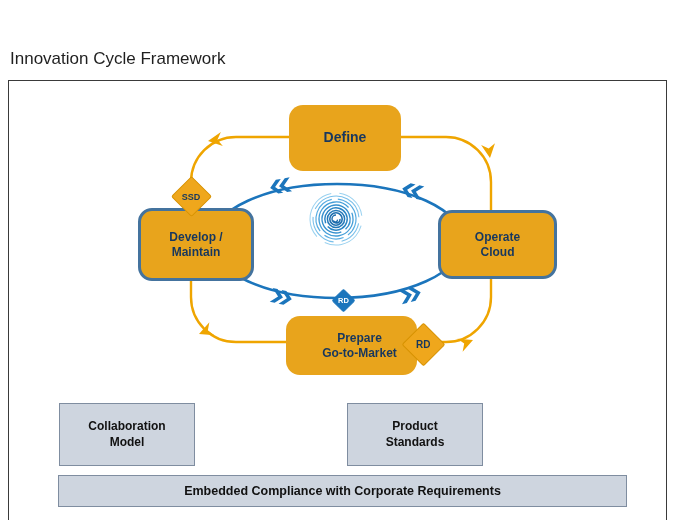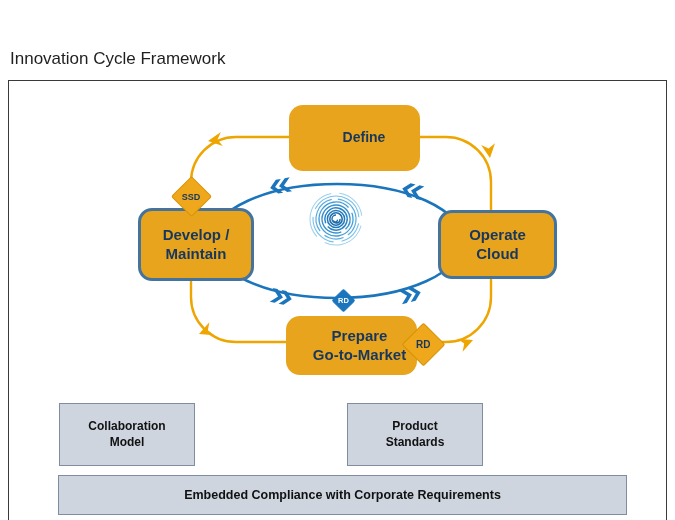--- a/index.html
+++ b/index.html
@@ -4,38 +4,38 @@
 <style>
   html,body{margin:0;padding:0;background:#fff;width:675px;height:520px;
     font-family:"Liberation Sans",sans-serif;-webkit-font-smoothing:antialiased;}
   .stage{position:relative;width:675px;height:520px;background:#fff;overflow:hidden;margin-top:44px;}
   .page-title{position:absolute;left:10px;top:5px;font-size:17px;color:#1f1f1f;}
   .frame{position:absolute;left:8px;top:36px;width:657px;height:474px;
     border:1.5px solid #3a3a3a;background:#fff;}
   .layer{position:absolute;left:0;top:0;z-index:1;}
   .node{position:absolute;z-index:2;background:#E8A41C;border-radius:14px;
     display:flex;align-items:center;justify-content:center;text-align:center;
-    color:#17375E;font-weight:bold;font-size:15px;line-height:1.22;}
+    color:#17375E;font-weight:bold;font-size:12px;line-height:1.22;}
   .node.blue-border{border:3px solid #44739E;}
   .node .lines{display:block;}
   .diamond{position:absolute;z-index:3;transform:rotate(45deg);
     display:flex;align-items:center;justify-content:center;border-radius:2px;}
   .diamond.orange{background:#EFA71C;border:1px solid #D79200;}
   .diamond.blue{background:#1B75BC;border:1px solid #1B75BC;}
   .diamond span{transform:rotate(-45deg);font-weight:bold;color:#17375E;}
   .diamond.blue span{color:#fff;}
   .center-title{position:absolute;z-index:2;left:219px;top:164px;width:220px;
     text-align:center;font-size:20px;white-space:nowrap;}
   .center-title .w1{font-weight:bold;color:#1668B3;}
   .center-title .w2{font-weight:400;color:#3E97D4;}
   .pillar{position:absolute;z-index:2;top:322px;width:136px;height:63px;
     background:#CED5DF;border:1.5px solid #7F8DA0;box-sizing:border-box;
     display:flex;align-items:center;justify-content:center;text-align:center;
     font-size:12px;font-weight:bold;color:#111;line-height:1.3;padding:0 16px;}
-  .compliance{position:absolute;z-index:2;left:49px;top:394px;width:569px;height:40px;
+  .compliance{position:absolute;z-index:2;left:49px;top:394px;width:569px;height:32px;
     background:#CED5DF;border:1.5px solid #7F8DA0;box-sizing:border-box;
     display:flex;align-items:center;justify-content:center;
     font-size:12.5px;font-weight:bold;color:#111;}
   svg circle,svg ellipse{fill:none;}
 </style>
 </head>
 <body>
 
 <div class="stage">
   <div class="page-title">Innovation Cycle Framework</div>
@@ -73,21 +73,21 @@
         <circle r="20" stroke="#57ACE1" stroke-width="1.2" stroke-dasharray="20 6 48 5" transform="rotate(200)"></circle>
         <circle r="17" stroke="#449ED8" stroke-width="1.3" stroke-dasharray="70 6" transform="rotate(80)"></circle>
         <circle r="14" stroke="#3590CE" stroke-width="1.4" stroke-dasharray="60 5" transform="rotate(160)"></circle>
         <circle r="11.2" stroke="#2A84C4" stroke-width="1.5" stroke-dasharray="50 4" transform="rotate(240)"></circle>
         <circle r="8.6" stroke="#2379B9" stroke-width="1.5"></circle>
         <circle r="6.2" stroke="#1F70B0" stroke-width="1.6"></circle>
         <path d="M 0 -4 A 4 4 0 1 0 4 0 A 3 3 0 1 1 -2.6 1.4 A 1.6 1.6 0 1 0 1.4 0.6" stroke="#1D6CAC" stroke-width="1.4" fill="none"></path>
       </g>
     </svg>
 
-    <div class="node" style="left:280px;top:24px;width:112px;height:66px;font-size:14px;padding-left:19px;">
+    <div class="node" style="left:280px;top:24px;width:112px;height:66px;font-size:14px;">
       <span>Define</span>
     </div>
 
     <div class="node blue-border" style="left:129px;top:127px;width:110px;height:67px;">
       <span class="lines">
         <span style="display:block">Develop /</span>
         <span style="display:block">Maintain</span>
       </span>
     </div>
 

